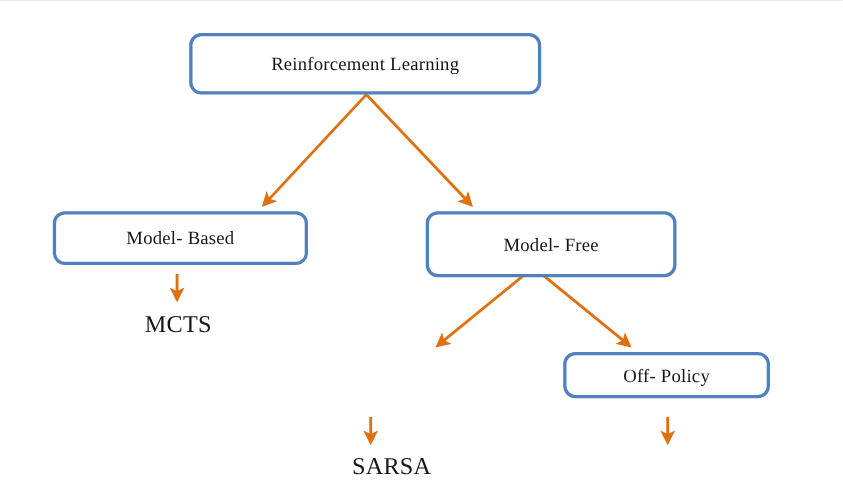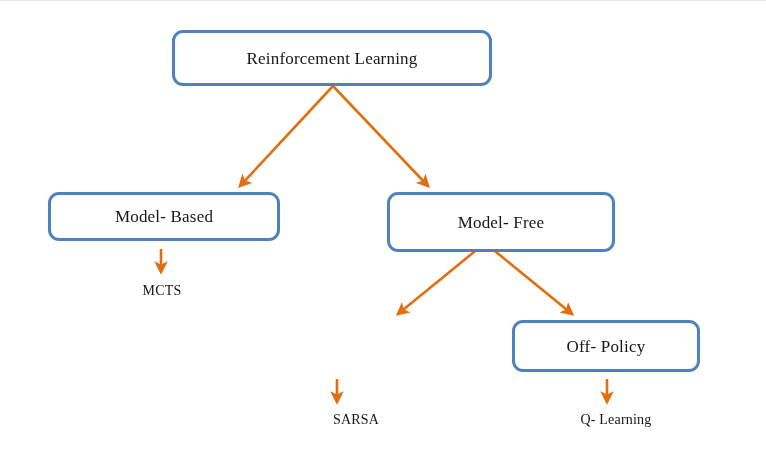--- a/index.html
+++ b/index.html
@@ -45,33 +45,33 @@
   .node-label {
     color: #16161a;
     font-size: 17px;
     line-height: 1;
     letter-spacing: 0.2px;
     white-space: nowrap;
   }
   .leaf-label {
     position: absolute;
     color: #16161a;
-    font-size: 14px;
+    font-size: 22px;
     line-height: 1;
     letter-spacing: 0.2px;
     white-space: nowrap;
     text-align: center;
     z-index: 3;
   }
   
   #node-root      { left: 172px; top: 30px;  width: 320px; height: 56px; }
   #node-model-based { left: 48px;  top: 192px; width: 232px; height: 49px; }
   #node-model-free  { left: 372px; top: 192px; width: 228px; height: 60px; margin-left: 15px; }
   #node-on-policy   { left: 232px; top: 320px; width: 208px; height: 52px; }
-  #node-off-policy  { left: 512px; top: 320px; width: 188px; height: 52px; }
+  #node-off-policy  { left: 512px; top: 320px; width: 188px; height: 42px; }
   
   #leaf-mcts       { left: 110px; top: 284px; width: 104px; }
   #leaf-sarsa      { left: 304px; top: 413px; width: 104px; }
   #leaf-qlearning  { left: 545px; top: 413px; width: 142px; }
 </style>
 </head>
 <body>
 
 <div id="canvas">
 
@@ -109,15 +109,14 @@
   <div class="node-box" id="node-model-free">
     <span class="node-label">Model- Free</span>
   </div>
 
   <div class="node-box" id="node-off-policy">
     <span class="node-label">Off- Policy</span>
   </div>
 
   <div class="leaf-label" id="leaf-mcts">MCTS</div>
   <div class="leaf-label" id="leaf-sarsa">SARSA</div>
-  <div class="leaf-label" id="leaf-qlearning">Q- Learning</div>
 
 </div>
 
 </body></html>

